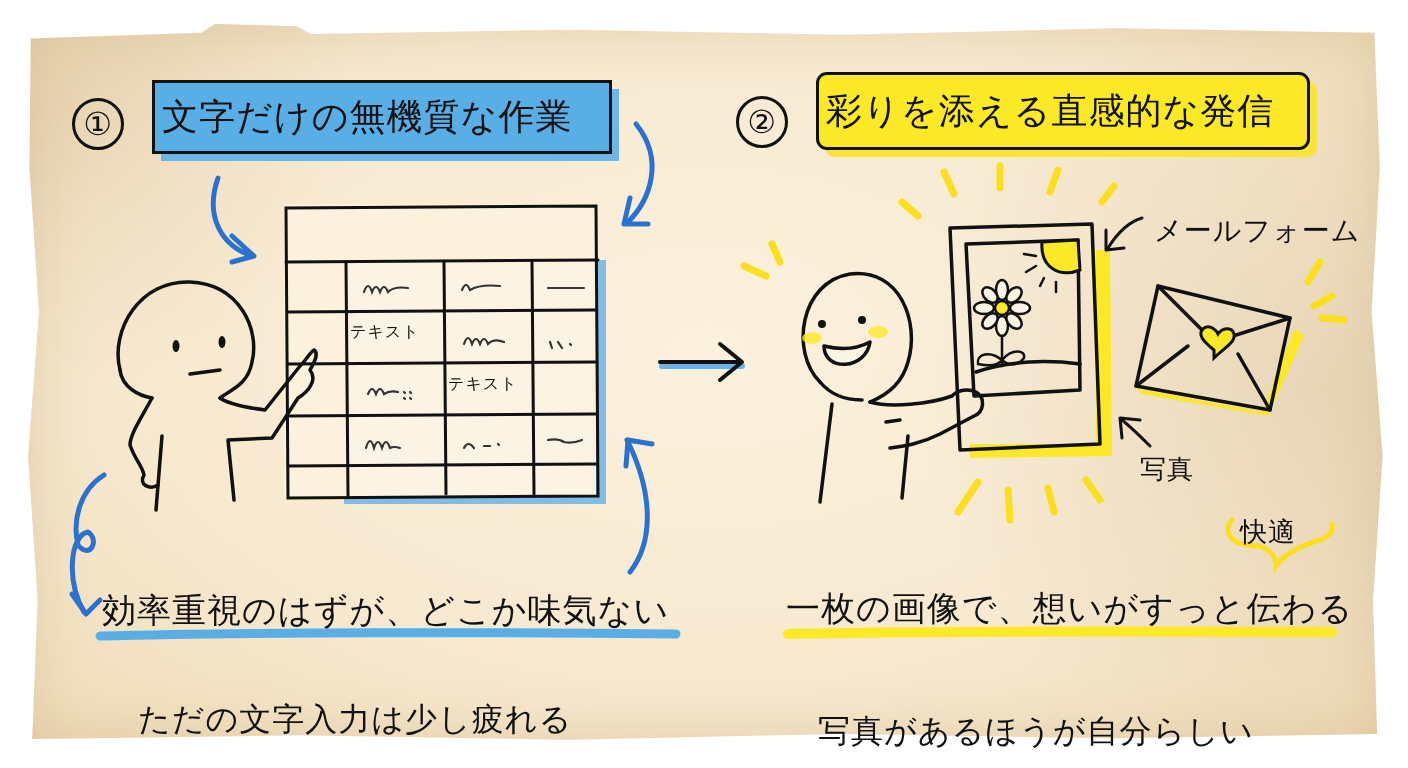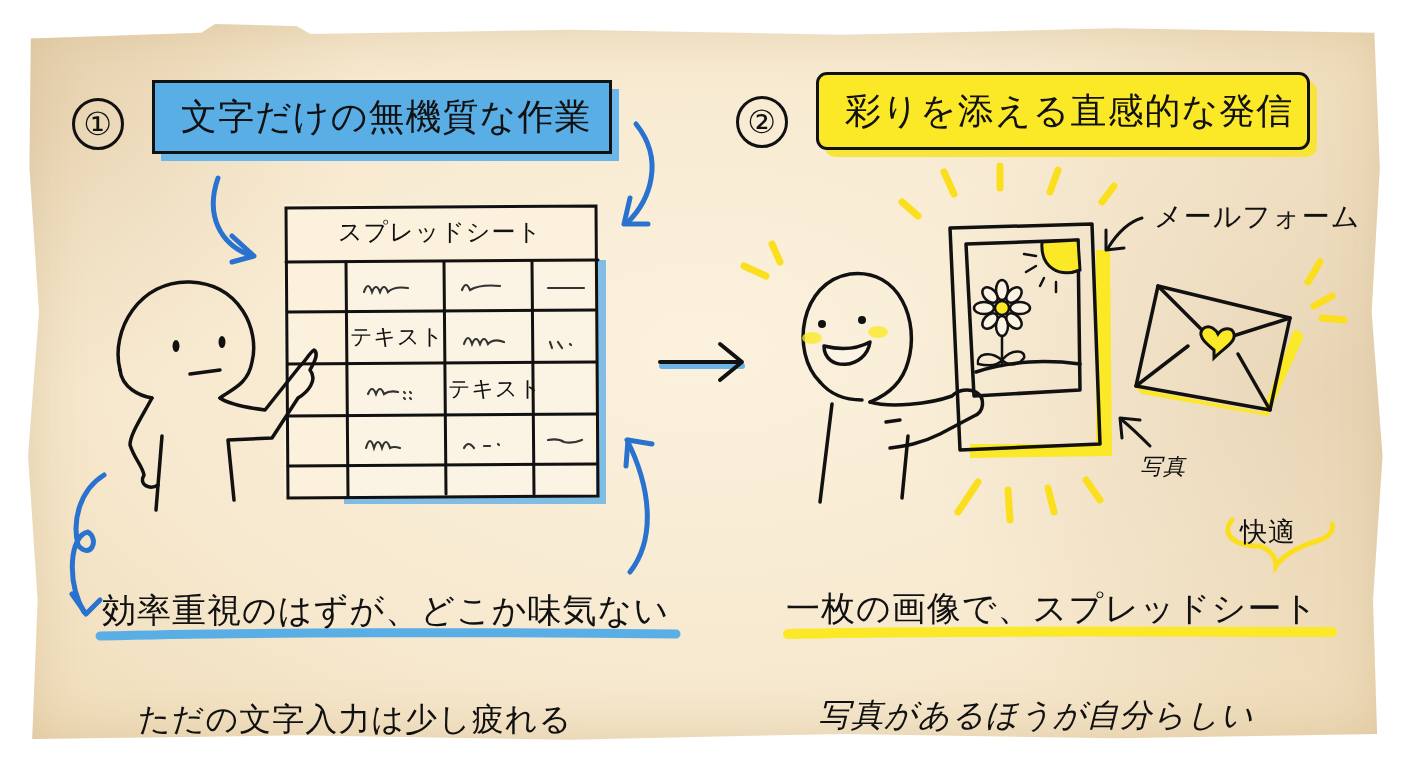--- a/index.html
+++ b/index.html
@@ -23,30 +23,30 @@
 
   .abs { position: absolute; }
   .hand { font-family: "DejaVu Sans", sans-serif; font-weight: 400; color: #111; letter-spacing: 1px; }
 
   .circle-num {
     position: absolute; width: 52px; height: 52px; border: 3px solid #111; border-radius: 50%;
     display: flex; align-items: center; justify-content: center; font-size: 32px; font-weight: 500;
   }
 
   .title-box {
-    position: absolute; border: 3px solid #111; display: flex; align-items: center; padding: 0 26px;
+    position: absolute; border: 3px solid #111; display: flex; align-items: center; padding: 0 7px;
     font-size: 36px; white-space: nowrap;
   }
   .title-box.blue { background: #5aaee6; box-shadow: 8px 8px 0 -1px #6bb7ea; }
   .title-box.yellow { background: #fbe827; box-shadow: 8px 8px 0 -1px #f9e43a; }
 
   svg { position: absolute; overflow: visible; }
 
   .sheet-title { font-size: 24px; }
-  .cell-text { font-size: 22px; font-weight: 500; }
+  .cell-text { font-size: 16px; font-weight: 500; }
 
   .caption { font-size: 34px; white-space: nowrap; }
   .caption-sm { font-size: 32px; white-space: nowrap; margin-top: 48px; }
   .label { font-size: 28px; white-space: nowrap; }
 </style>
 </head>
 <body>
 
 <div class="paper"></div>
 
@@ -96,21 +96,20 @@
       <path d="M178 86 q4 -10 8 0 q10 -6 30 -4"></path>
       <path d="M264 84 L300 84"></path>
       <path d="M180 140 q4 -12 8 0 q4 -10 8 0 q4 -10 8 0 q6 -6 16 -2"></path>
       <path d="M266 138 l2 6 M274 138 l4 6 M286 140 l1 1"></path>
       <path d="M84 190 q4 -10 8 0 q4 -10 8 0 q6 -4 14 -2 M120 188 l1 1 M126 188 l1 1 M120 194 l1 1 M126 194 l1 1"></path>
       <path d="M82 244 q4 -14 8 0 q4 -12 8 0 q4 -12 8 0 q4 -2 10 0"></path>
       <path d="M180 244 q4 -8 10 0 M200 242 l6 0 M214 240 l1 1"></path>
       <path d="M264 236 q10 -2 16 2 q8 2 18 -2"></path>
     </g>
   </svg>
-  <div class="abs hand sheet-title" style="left:0; top:12px; width:312px; text-align:center;">スプレッドシート</div>
   <div class="abs hand cell-text" style="left:66px; top:118px;">テキスト</div>
   <div class="abs hand cell-text" style="left:164px; top:170px;">テキスト</div>
 </div>
 
 <svg style="left:100px;top:270px;width:220px;height:240px;" viewBox="0 0 220 240">
   <g fill="none" stroke="#111" stroke-width="3.5" stroke-linecap="round" stroke-linejoin="round">
     <path d="M20 100 C10 60, 40 10, 90 12 C140 14, 160 60, 152 92 C148 115, 130 120, 120 128"></path>
     <path d="M20 100 C22 118, 40 126, 52 128"></path>
     <path d="M52 128 C40 150, 30 165, 30 175 C35 190, 42 195, 44 205 C38 215, 50 220, 58 215"></path>
     <path d="M62 166 L56 240"></path>
@@ -228,21 +227,21 @@
   <g fill="none" stroke="#111" stroke-width="3" stroke-linecap="round" stroke-linejoin="round">
     <path d="M1142 218 C1128 222, 1118 232, 1108 248"></path>
     <path d="M1106 230 L1106 250 L1124 248"></path>
     <path d="M1150 446 C1140 436, 1132 428, 1122 420"></path>
     <path d="M1122 438 L1120 418 L1140 420"></path>
   </g>
 
   <path d="M1232 520 C1222 532, 1230 546, 1260 546 C1270 550, 1276 556, 1276 566 C1284 554, 1300 546, 1320 540 C1330 536, 1334 530, 1332 524" fill="none" stroke="#fbdf1e" stroke-width="5" stroke-linecap="round"></path>
 </svg>
 
-<div class="abs hand label" style="left:1154px; top:198px;">メールフォーム</div>
-<div class="abs hand label" style="left:1140px; top:452px; font-size:22px;font-style:italic;">写真</div>
+<div class="abs hand label" style="left:1154px; top:212px;">メールフォーム</div>
+<div class="abs hand label" style="left:1140px; top:452px; font-size:26px;">写真</div>
 <div class="abs hand label" style="left:1240px; top:514px; font-size:27px;">快適</div>
 
-<div class="abs hand caption" style="left:786px; top:586px;">一枚の画像で、スプレッドシート</div>
+<div class="abs hand caption" style="left:786px; top:586px;">一枚の画像で、想いがすっと伝わる</div>
 <svg style="left:782px;top:626px;width:560px;height:16px;" viewBox="0 0 560 16">
   <path d="M6 8 C150 4, 400 6, 550 6" stroke="#fbe827" stroke-width="10" stroke-linecap="round" fill="none"></path>
 </svg>
-<div class="abs hand caption-sm" style="left:818px; top:646px;font-style:italic;">写真があるほうが自分らしい</div>
+<div class="abs hand caption-sm" style="left:818px; top:662px;">写真があるほうが自分らしい</div>
 
 </body></html>

